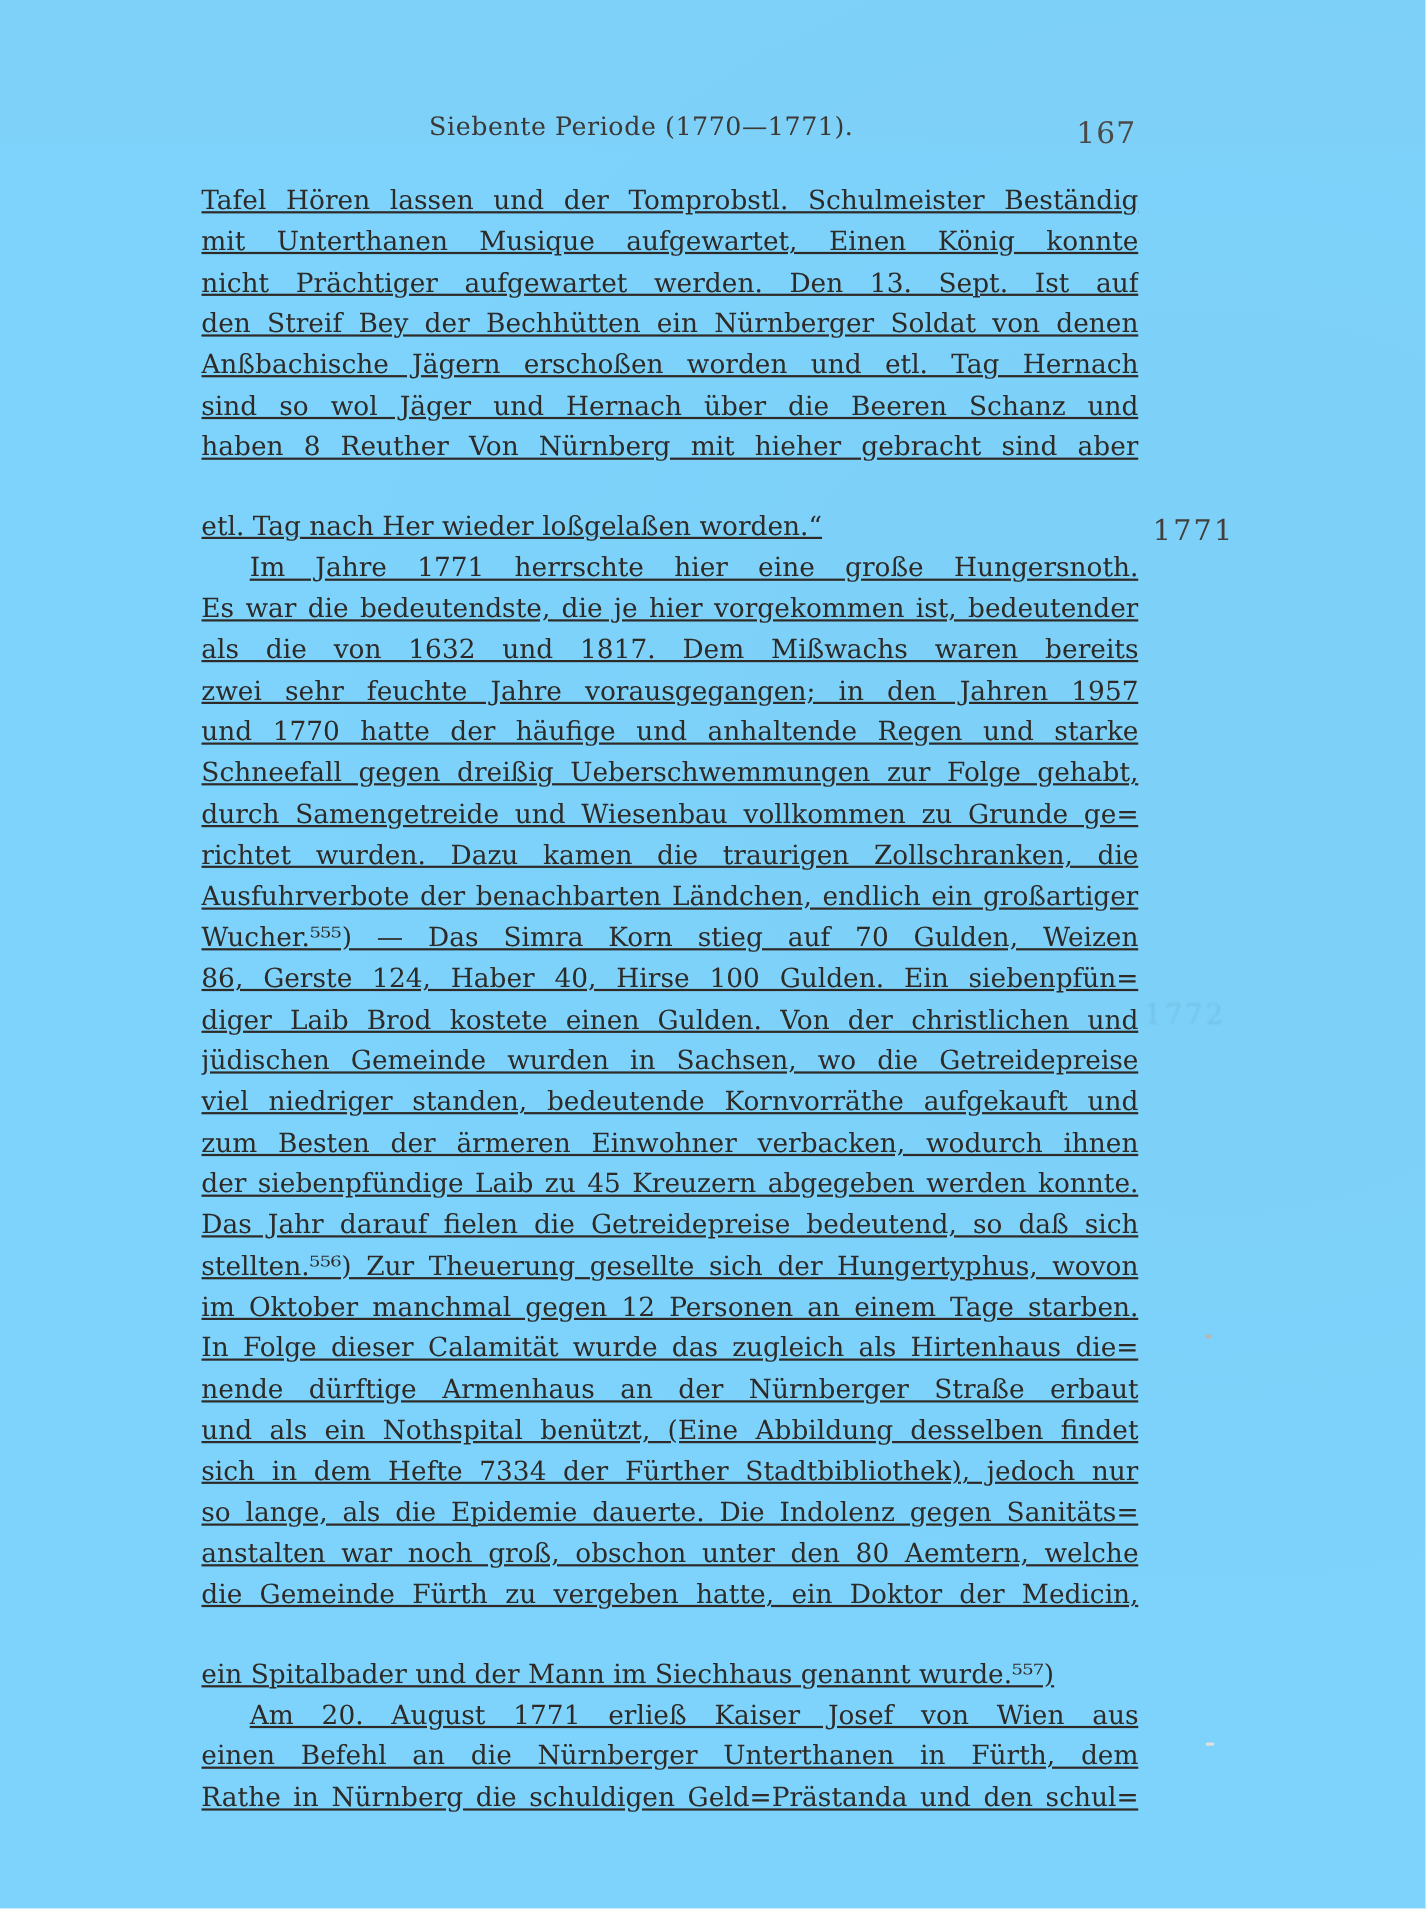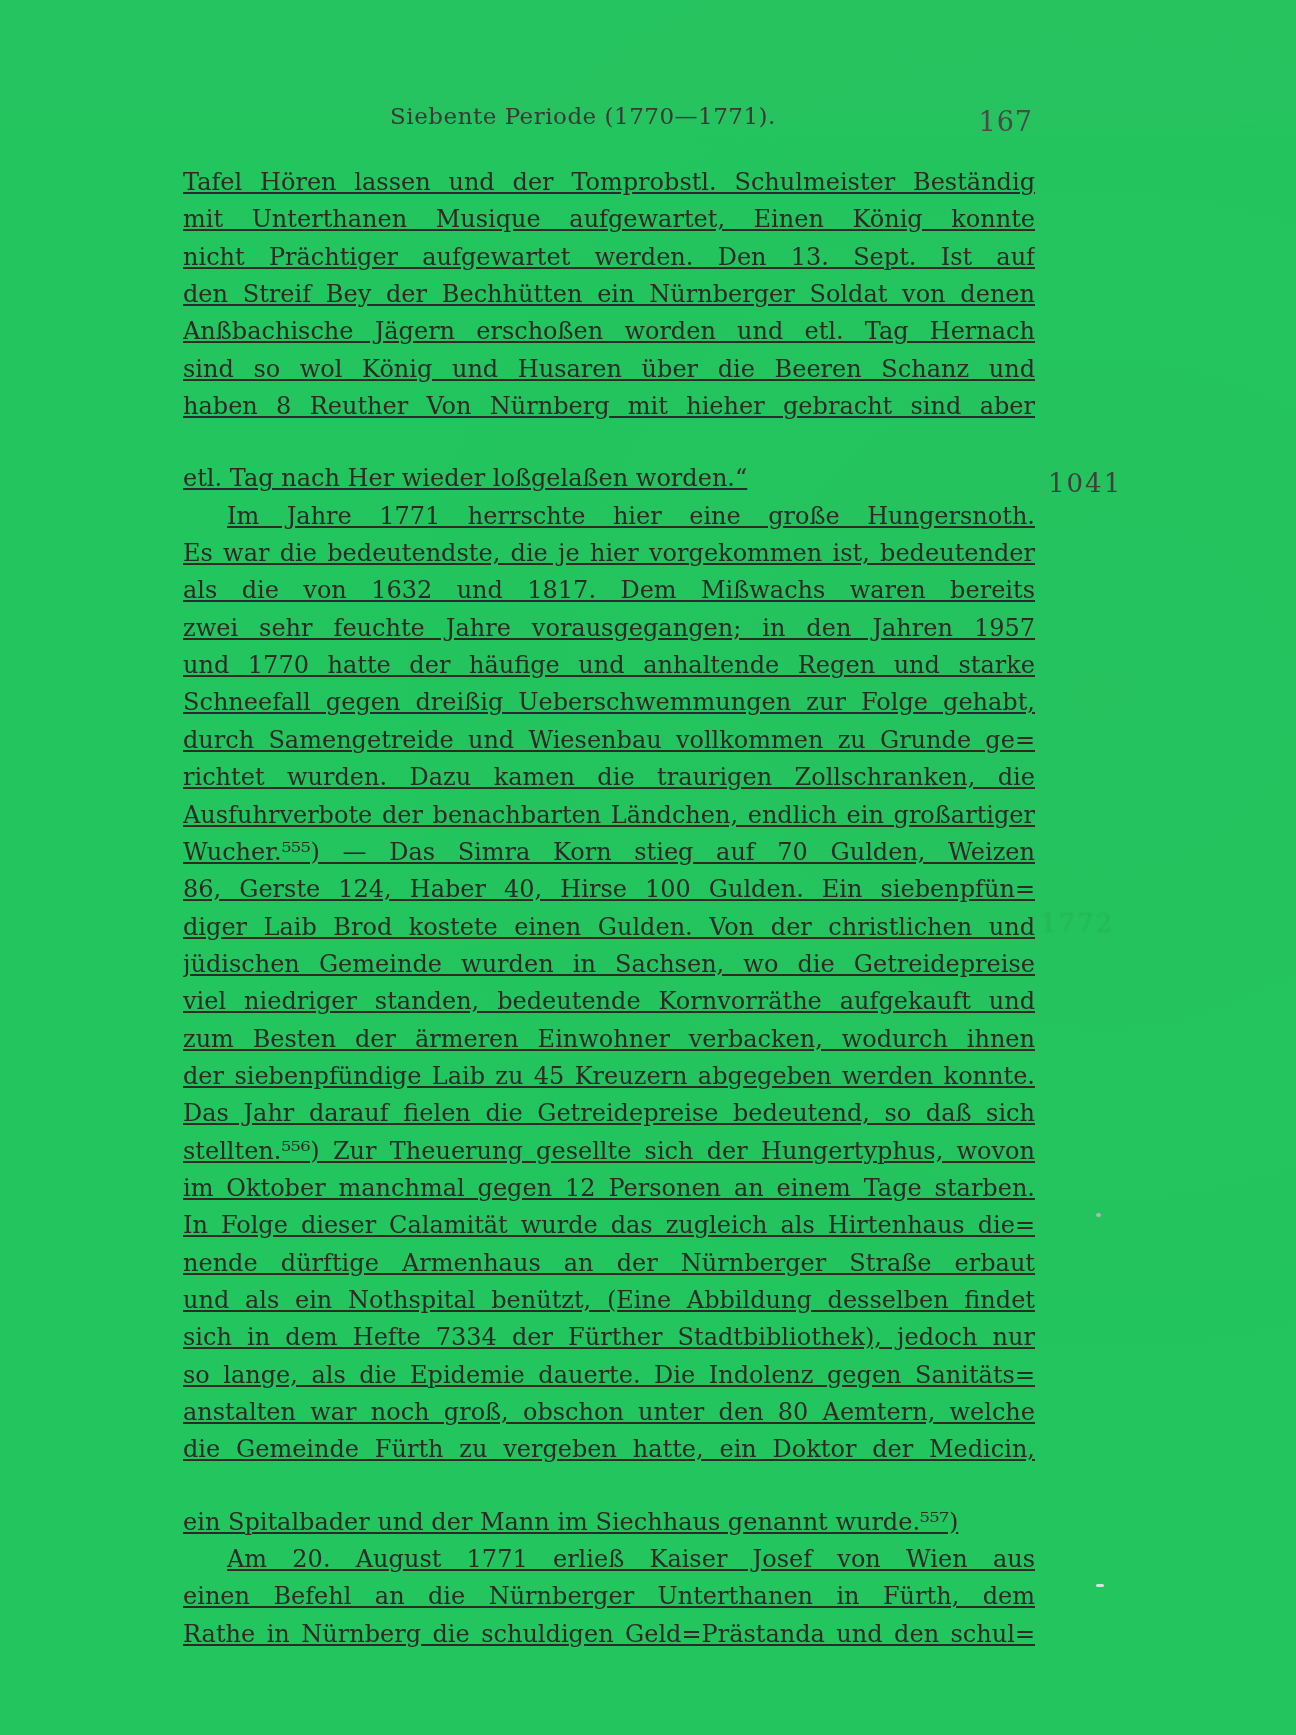--- a/index.html
+++ b/index.html
@@ -5,21 +5,21 @@
   html, body {
     margin: 0;
     padding: 0;
     background: #ffffff;
     font-family: "DejaVu Serif", serif;
   }
   .page {
     position: relative;
     width: 1296px;
     height: 1735px;
-    background: #22c55e;
+    background: #7dd3fc;
     overflow: hidden;
   }
   
   .scan-shade {
     position: absolute;
     inset: 0;
     background:
       radial-gradient(ellipse at 85% 40%, rgba(120,120,120,0.035), rgba(255,255,255,0) 60%),
       linear-gradient(180deg, rgba(150,150,150,0.03) 0 115px, rgba(255,255,255,0) 140px);
     pointer-events: none;
@@ -113,21 +113,21 @@
       <div class="line">Tafel Hören lassen und der Tomprobstl. Schulmeister Beständig</div>
 
       <div class="line">mit Unterthanen Musique aufgewartet, Einen König konnte</div>
 
       <div class="line">nicht Prächtiger aufgewartet werden. Den 13. Sept. Ist auf</div>
 
       <div class="line">den Streif Bey der Bechhütten ein Nürnberger Soldat von denen</div>
 
       <div class="line">Anßbachische Jägern erschoßen worden und etl. Tag Hernach</div>
 
-      <div class="line">sind so wol König und Husaren über die Beeren Schanz und</div>
+      <div class="line">sind so wol Jäger und Hernach über die Beeren Schanz und</div>
 
       <div class="line">haben 8 Reuther Von Nürnberg mit hieher gebracht sind aber</div>
 
       <div class="line para-end">etl. Tag nach Her wieder loßgelaßen worden.“</div>
 
       <div class="line indent">Im Jahre 1771 herrschte hier eine große Hungersnoth.</div>
 
       <div class="line">Es war die bedeutendste, die je hier vorgekommen ist, bedeutender</div>
 
       <div class="line">als die von 1632 und 1817. Dem Mißwachs waren bereits</div>
@@ -181,19 +181,19 @@
 
       <div class="line para-end">ein Spitalbader und der Mann im Siechhaus genannt wurde.⁵⁵⁷)</div>
 
       <div class="line indent">Am 20. August 1771 erließ Kaiser Josef von Wien aus</div>
 
       <div class="line">einen Befehl an die Nürnberger Unterthanen in Fürth, dem</div>
 
       <div class="line">Rathe in Nürnberg die schuldigen Geld=Prästanda und den schul=</div>
     </div>
 
-  <div class="margin-note note-current">1041</div>
+  <div class="margin-note note-current">1771</div>
 
   <div class="margin-note note-bleed">1772</div>
 
   <div class="speck-a"></div>
   <div class="speck-b"></div>
 </div>
 
 </body></html>

